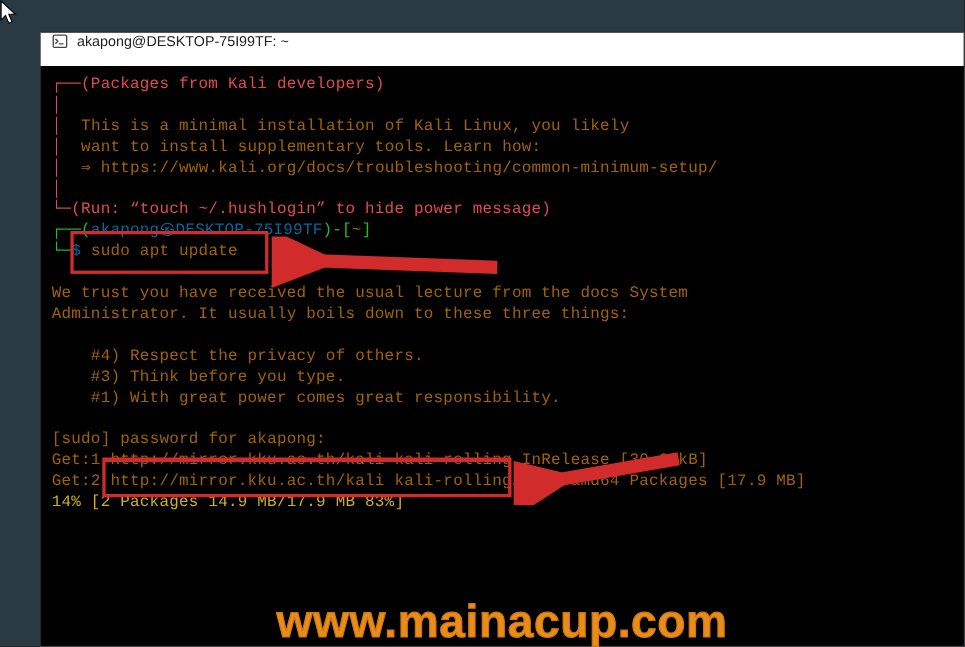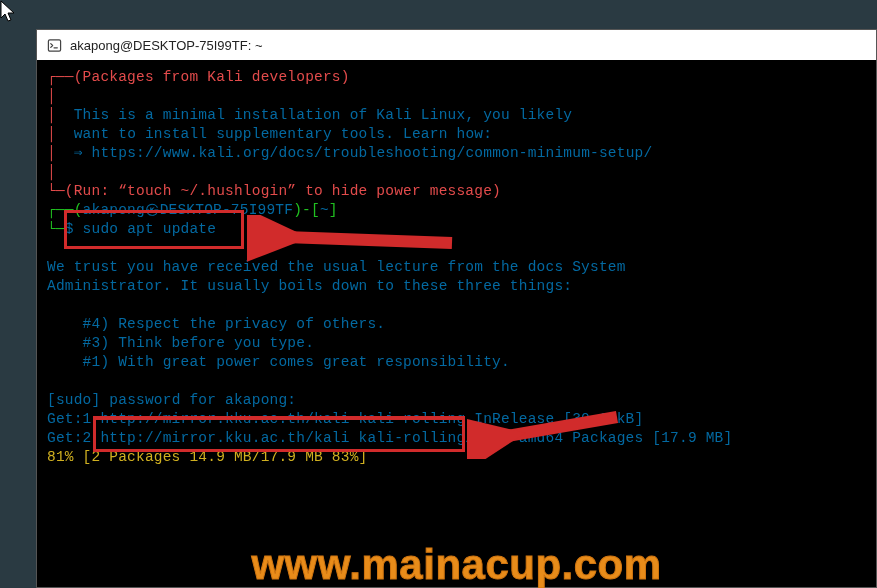--- a/index.html
+++ b/index.html
@@ -24,41 +24,40 @@
     left: 36px;
     right: 0;
     bottom: 0;
     background: #000;
     border: 1px solid #555;
   }
   .titlebar {
     background: #fff;
     height: 30px;
     display: flex;
-    align-items: center;
     padding: 0 10px;
     font-family: 'Segoe UI', Arial, sans-serif;
     font-size: 13px;
     color: #222;
     gap: 8px;
   }
   .titlebar svg { flex-shrink: 0; }
   .terminal {
     background: #000;
     color: #c0c0c0;
     padding: 8px 10px;
     font-family: "Courier New", monospace;
     font-size: 14.5px;
     line-height: 19px;
     letter-spacing: 0.2px;
     position: relative;
     height: calc(100% - 30px);
   }
   .red { color: #e24b4b; }
-  .grey { color: #0369a1; }
+  .grey { color: #a16207; }
   .blue { color: #0369a1; }
   .green { color: #20c020; }
   .yellow { color: #d0b020; }
   .box-highlight1 {
     position: absolute;
     border: 3px solid #d12b2b;
     pointer-events: none;
   }
   .arrow {
     position: absolute;
@@ -111,21 +110,21 @@
 <span class="grey">We trust you have received the usual lecture from the docs System</span>
 <span class="grey">Administrator. It usually boils down to these three things:</span>
 
 <span class="grey">    #4) Respect the privacy of others.</span>
 <span class="grey">    #3) Think before you type.</span>
 <span class="grey">    #1) With great power comes great responsibility.</span>
 
 <span class="grey">[sudo]</span><span class="grey"> password for akapong:</span>
 <span class="grey">Get:1 http://mirror.kku.ac.th/kali kali-rolling InRelease [30.6 kB]</span>
 <span class="grey">Get:2 http://mirror.kku.ac.th/kali kali-rolling/main amd64 Packages [17.9 MB]</span>
-<span class="yellow">81% [2 Packages 14.9 MB/17.9 MB 83%]</span></pre>
+<span class="yellow">14% [2 Packages 14.9 MB/17.9 MB 83%]</span></pre>
 
     <div class="box-highlight1" style="top:150px; left:27px; width:180px; height:39px;"></div>
 
     <div class="box-highlight1" style="top:356px; left:56px; width:372px; height:36px; border-top-width:4px;"></div>
 
     <svg class="arrow" style="top:155px; left:210px;" width="220" height="50" viewBox="0 0 220 50">
       <defs>
         <marker id="ah1" markerWidth="14" markerHeight="14" refX="2" refY="7" orient="auto">
           <path d="M14 1 L0 7 L14 13 Z" fill="#d12b2b"></path>
         </marker>

